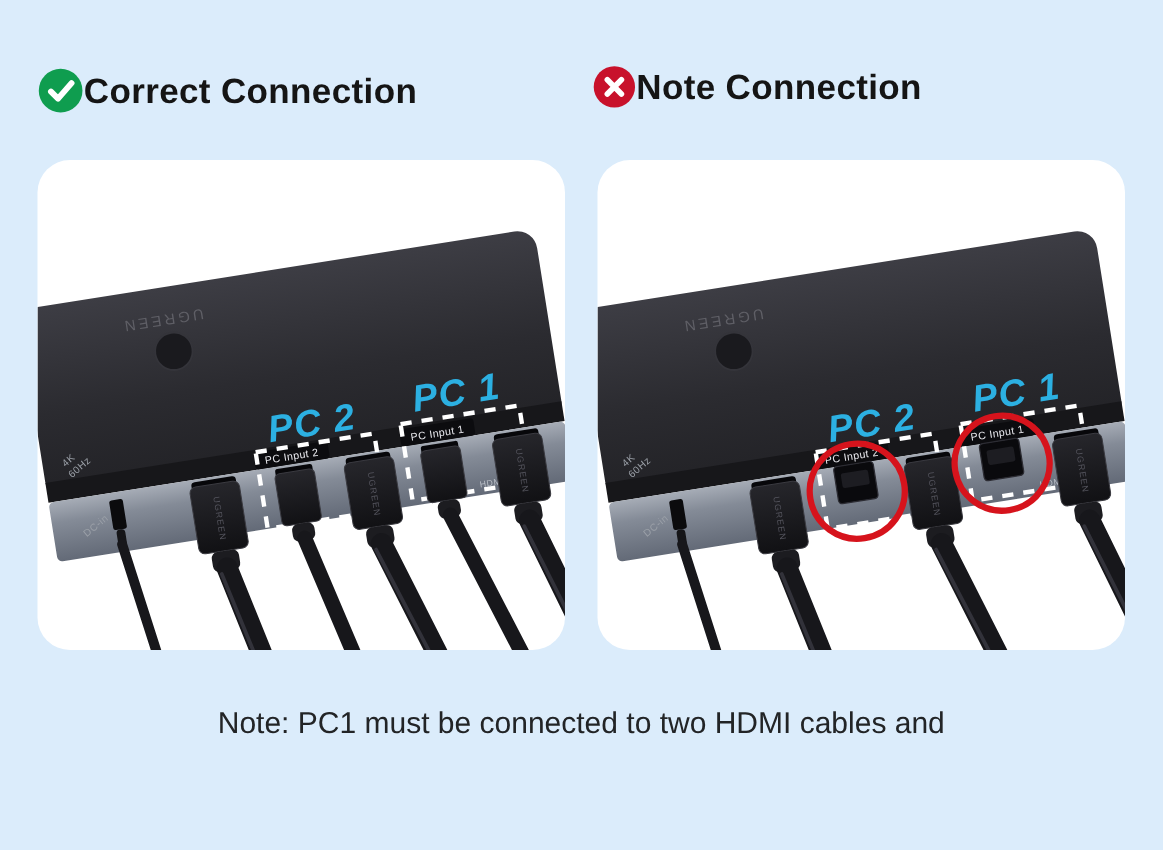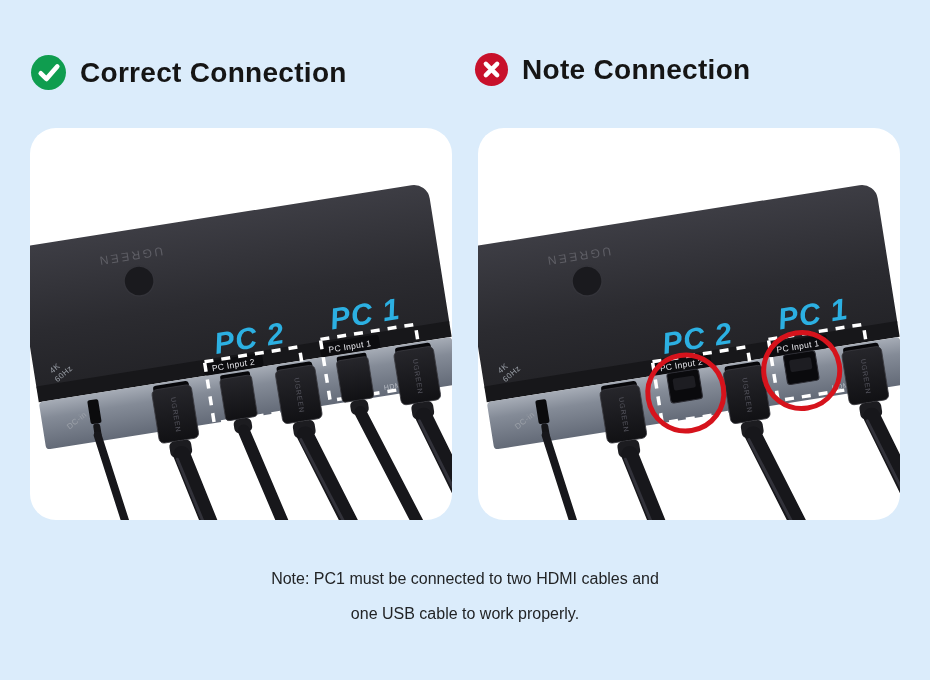--- a/index.html
+++ b/index.html
@@ -1,38 +1,38 @@
 <!DOCTYPE html>
 <html><head>
 <meta charset="utf-8">
 <style>
   html,body{margin:0;padding:0;}
   body{
     width:930px;height:680px;position:relative;overflow:hidden;
     background:#dbecfb;
     font-family:"Liberation Sans", sans-serif;
   }
-  .header{position:absolute;display:flex;align-items:center;gap:13px;}
+  .header{position:absolute;display:flex;align-items:center;}
   .header .badge{width:37px;height:37px;display:block;flex:0 0 auto;}
   .header h1{
     margin:0;font-size:28px;font-weight:700;color:#151515;letter-spacing:.3px;
   }
   #header-correct{left:30px;top:54px;}
   #header-wrong{left:474px;top:52px;}
   #header-wrong .badge{width:35px;height:35px;}
   .panel{
     position:absolute;top:128px;width:422px;height:392px;
     background:#ffffff;border-radius:26px;overflow:hidden;
   }
   #panel-correct{left:30px;}
   #panel-wrong{left:478px;}
   .panel svg{display:block;width:422px;height:392px;}
   .note{
     position:absolute;left:0;right:0;top:561px;text-align:center;
-    font-size:16px;line-height:35px;color:#222426;
+    font-size:24px;line-height:35px;color:#222426;
   }
   .note p{margin:0;}
 
   
   .pc-label{fill:#2cb0e2;font-size:30px;font-weight:700;font-style:italic;letter-spacing:1px;text-anchor:middle;}
   .dash-box{fill:none;stroke:#ffffff;stroke-width:3.5;stroke-dasharray:9 8;}
   .sticker{fill:#0c0c0f;}
   .sticker-text{fill:#e9e9ee;font-size:8.5px;letter-spacing:.3px;text-anchor:middle;}
   .face-text{fill:#b9bec6;font-size:7px;text-anchor:middle;letter-spacing:.5px;}
   .tiny-gray{fill:#9ba0a8;font-size:8px;letter-spacing:.5px;}
@@ -233,14 +233,13 @@
       </g>
 
       <circle cx="200" cy="288" r="38" class="highlight-circle"></circle>
       <circle cx="318" cy="284" r="38" class="highlight-circle"></circle>
     </g>
   </svg>
 </div>
 
 <div class="note">
   <p>Note: PC1 must be connected to two HDMI cables and</p>
-  <p>one USB cable to work properly.</p>
 </div>
 
 </body></html>

